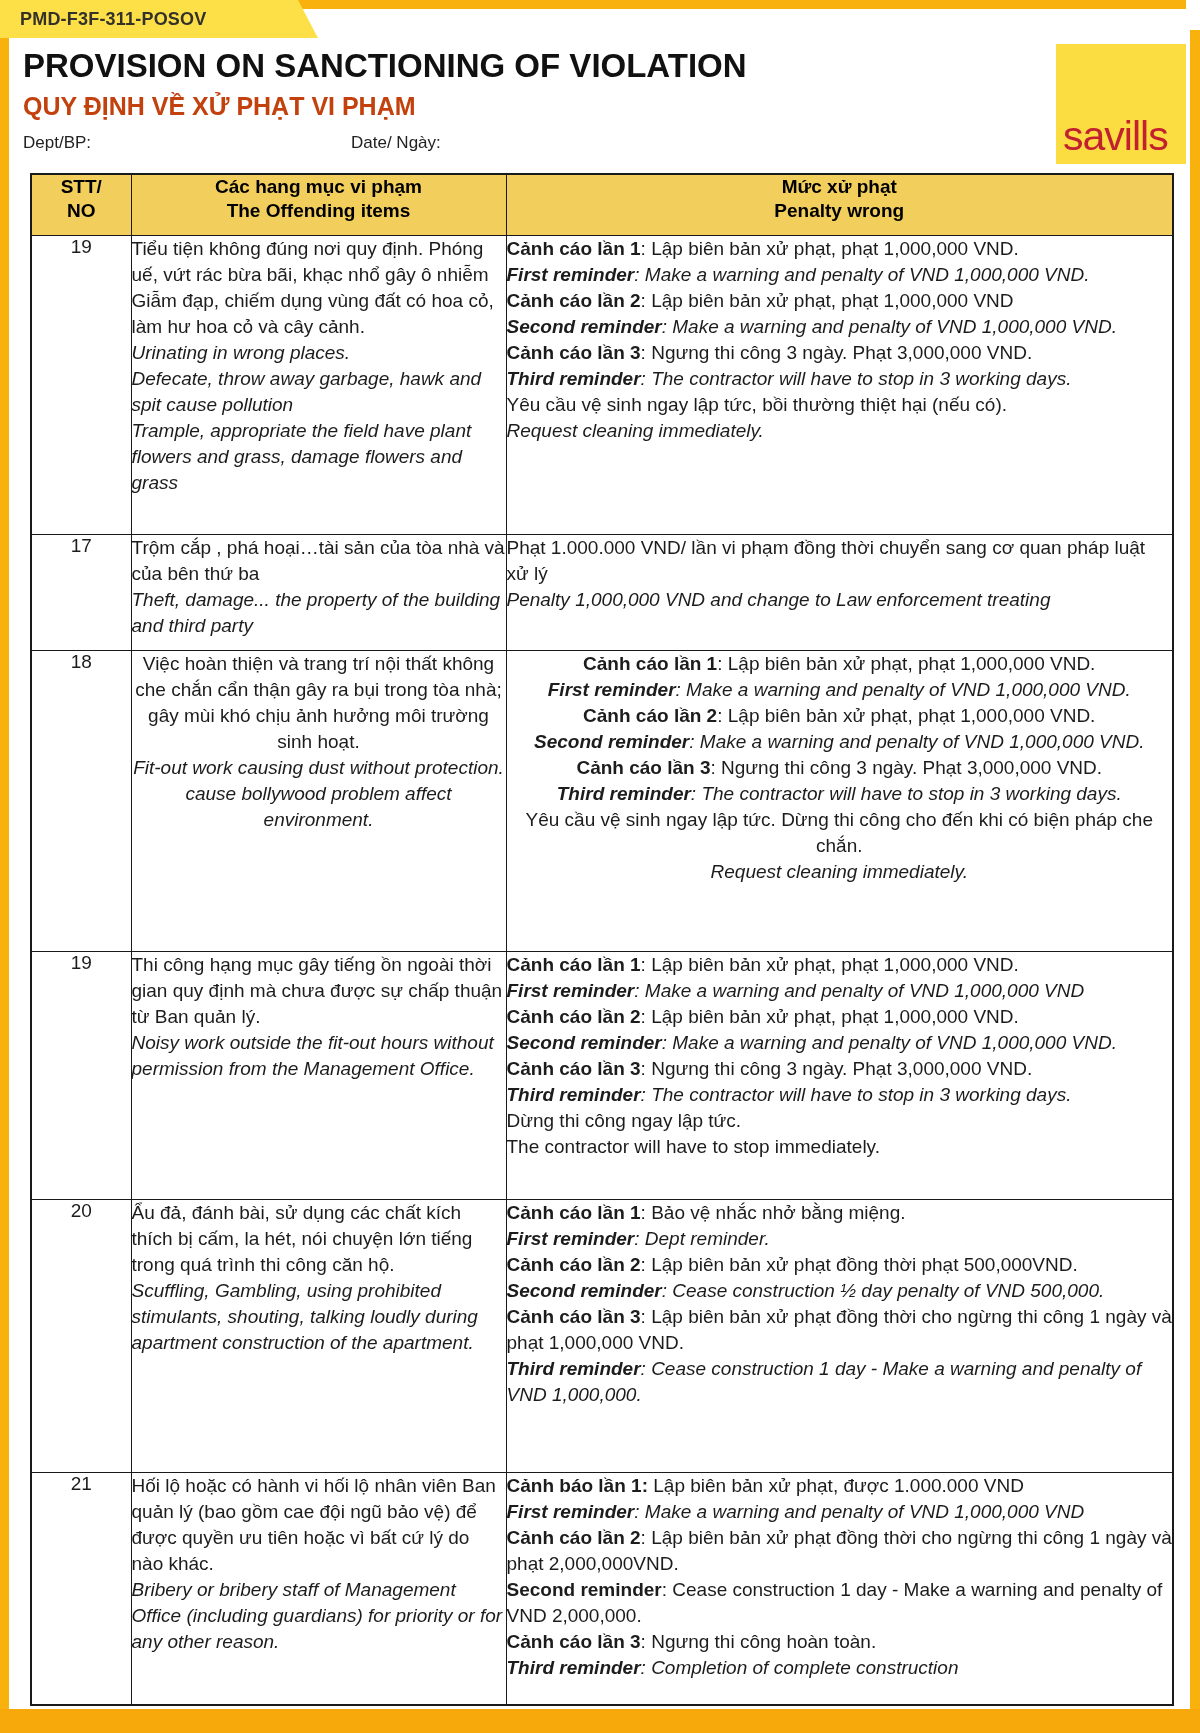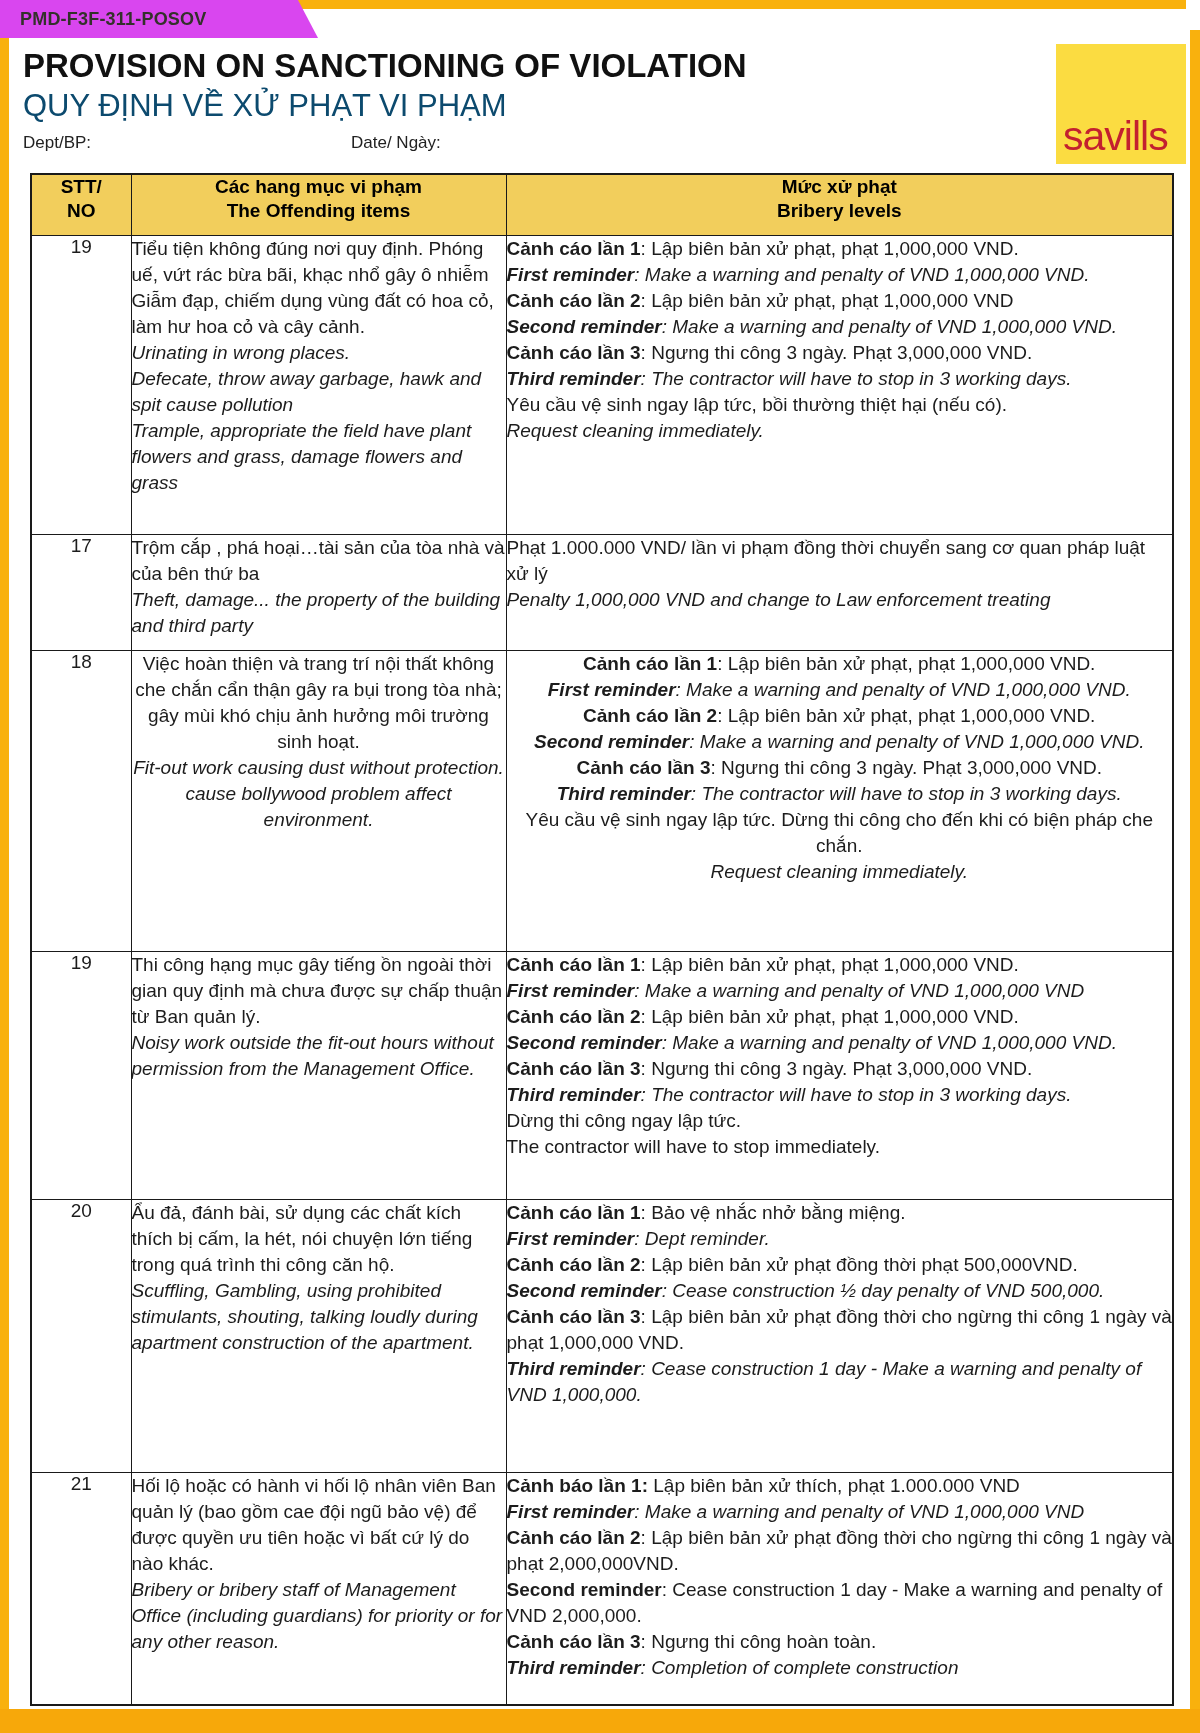--- a/index.html
+++ b/index.html
@@ -13,29 +13,29 @@
     overflow:hidden;
   }
   
   .frame-top{position:absolute;top:0;left:0;width:1186px;height:9px;background:#F9B10D;}
   .frame-left{position:absolute;top:0;left:0;width:9px;height:1733px;background:#F9B10D;}
   .frame-right{position:absolute;top:30px;right:0;width:10px;height:1703px;background:#F9B10D;}
   .frame-bottom{position:absolute;bottom:0;left:0;width:1200px;height:24px;background:#F7A80A;}
   
   .code-tab{
     position:absolute;top:0;left:0;width:318px;height:38px;
-    background:#d946ef;
+    background:#fde047;
     clip-path:polygon(0 0,298px 0,318px 38px,0 38px);
     display:flex;align-items:center;
   }
   .code-tab span{font-size:18px;font-weight:bold;color:#33312a;padding-left:20px;letter-spacing:.2px;}
   
   .titles{padding:46px 0 0 23px;}
   .title-en{font-size:33px;line-height:40px;font-weight:bold;color:#111;}
-  .title-vi{font-size:31px;line-height:40px;font-weight:normal;color:#0c4a6e;}
+  .title-vi{font-size:25px;line-height:40px;font-weight:bold;color:#c2410c;}
   .meta-row{display:flex;margin-top:7px;font-size:17px;color:#222;gap:48px;}
   .meta-dept{width:280px;}
   
   .logo{
     position:absolute;top:44px;left:1056px;width:130px;height:120px;
     background:#FBDC41;
   }
   .logo span{
     position:absolute;left:7px;bottom:4px;
     font-size:41px;color:#C3202F;letter-spacing:-1px;
@@ -120,21 +120,21 @@
         <th>
           <div>STT/</div>
           <div>NO</div>
         </th>
         <th>
           <div>Các hang mục vi phạm</div>
           <div>The Offending items</div>
         </th>
         <th>
           <div>Mức xử phạt</div>
-          <div>Bribery levels</div>
+          <div>Penalty wrong</div>
         </th>
       </tr>
     </thead>
     <tbody id="rules-body">
         <tr>
           <td class="cell-no">19</td>
           <td class="cell-items">
             <div class="para"><span class="s-n">Tiểu tiện không đúng nơi quy định. Phóng uế, vứt rác bừa bãi, khạc nhổ gây ô nhiễm Giẫm đạp, chiếm dụng vùng đất có hoa cỏ, làm hư hoa cỏ và cây cảnh.</span></div>
             <div class="para"><span class="s-i">Urinating in wrong places.</span></div>
             <div class="para"><span class="s-i">Defecate, throw away garbage, hawk and spit cause pollution</span></div>
@@ -212,21 +212,21 @@
             <div class="para"><span class="s-bi">Third reminder</span><span class="s-i">: Cease construction 1 day - Make a warning and penalty of VND 1,000,000.</span></div>
           </td>
         </tr>
         <tr>
           <td class="cell-no">21</td>
           <td class="cell-items">
             <div class="para"><span class="s-n">Hối lộ hoặc có hành vi hối lộ nhân viên Ban quản lý (bao gồm cae đội ngũ bảo vệ) để được quyền ưu tiên hoặc vì bất cứ lý do nào khác.</span></div>
             <div class="para"><span class="s-i">Bribery or bribery staff of Management Office (including guardians) for priority or for any other reason.</span></div>
           </td>
           <td class="cell-penalty">
-            <div class="para"><span class="s-b">Cảnh báo lần 1:</span><span class="s-n"> Lập biên bản xử thích, phạt 1.000.000 VND</span></div>
+            <div class="para"><span class="s-b">Cảnh báo lần 1:</span><span class="s-n"> Lập biên bản xử phạt, được 1.000.000 VND</span></div>
             <div class="para"><span class="s-bi">First reminder</span><span class="s-i">: Make a warning and penalty of VND 1,000,000 VND</span></div>
             <div class="para"><span class="s-b">Cảnh cáo lần 2</span><span class="s-n">: Lập biên bản xử phạt đồng thời cho ngừng thi công 1 ngày và phạt 2,000,000VND.</span></div>
             <div class="para"><span class="s-b">Second reminder</span><span class="s-n">: Cease construction 1 day - Make a warning and penalty of VND 2,000,000.</span></div>
             <div class="para"><span class="s-b">Cảnh cáo lần 3</span><span class="s-n">: Ngưng thi công hoàn toàn.</span></div>
             <div class="para"><span class="s-bi">Third reminder</span><span class="s-i">: Completion of complete construction</span></div>
           </td>
         </tr>
       </tbody>
   </table>
 

